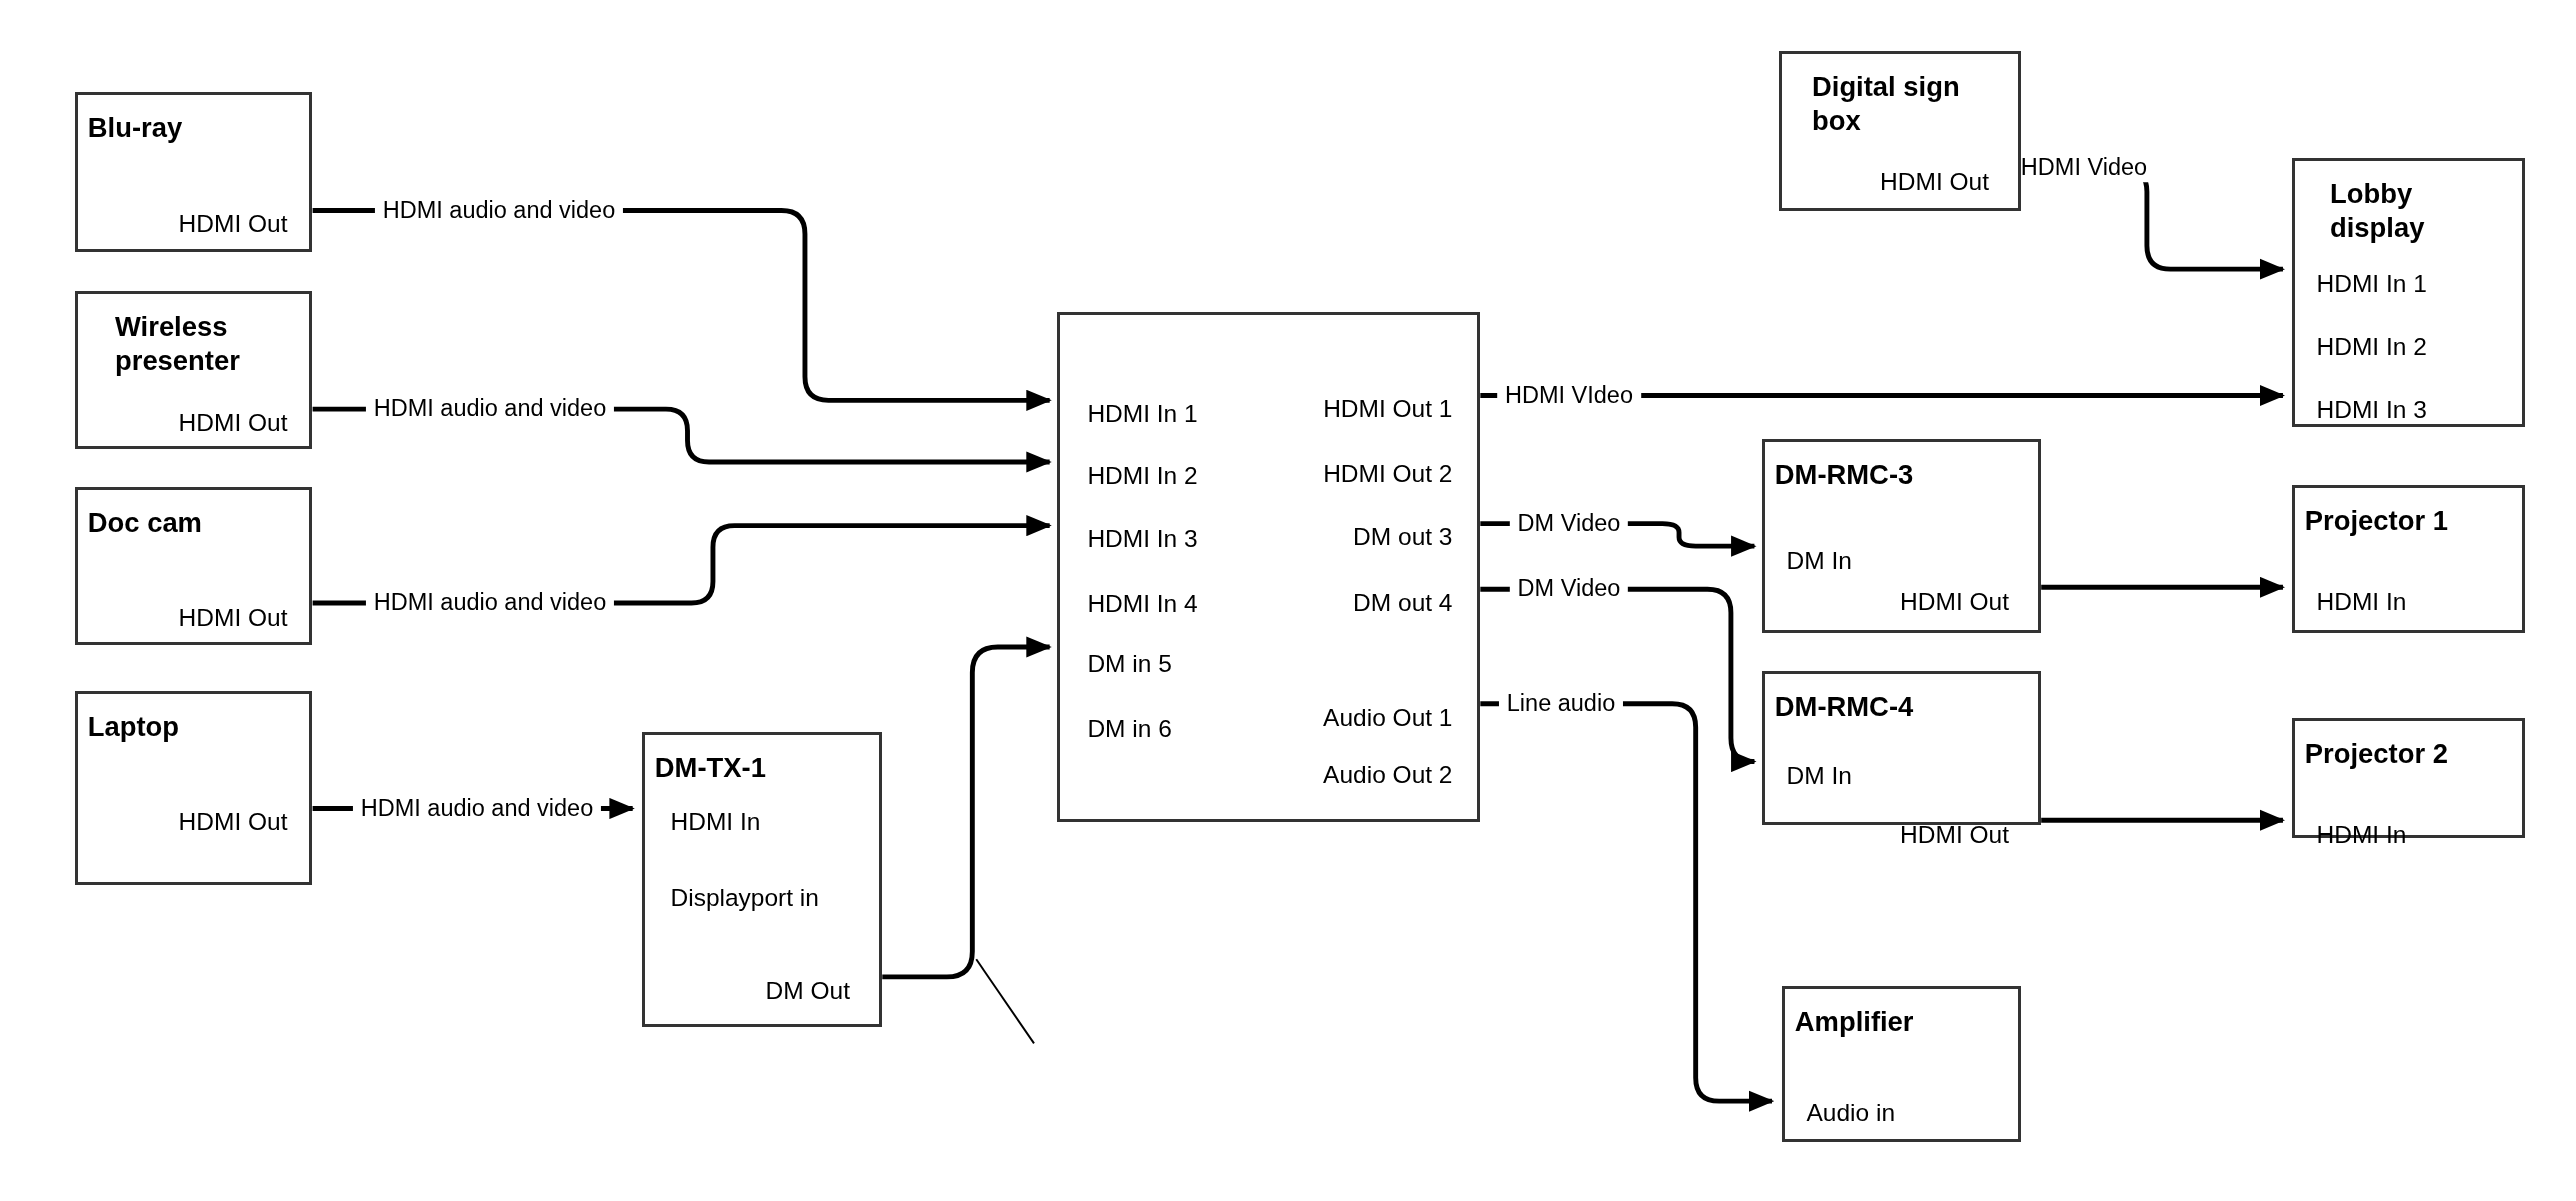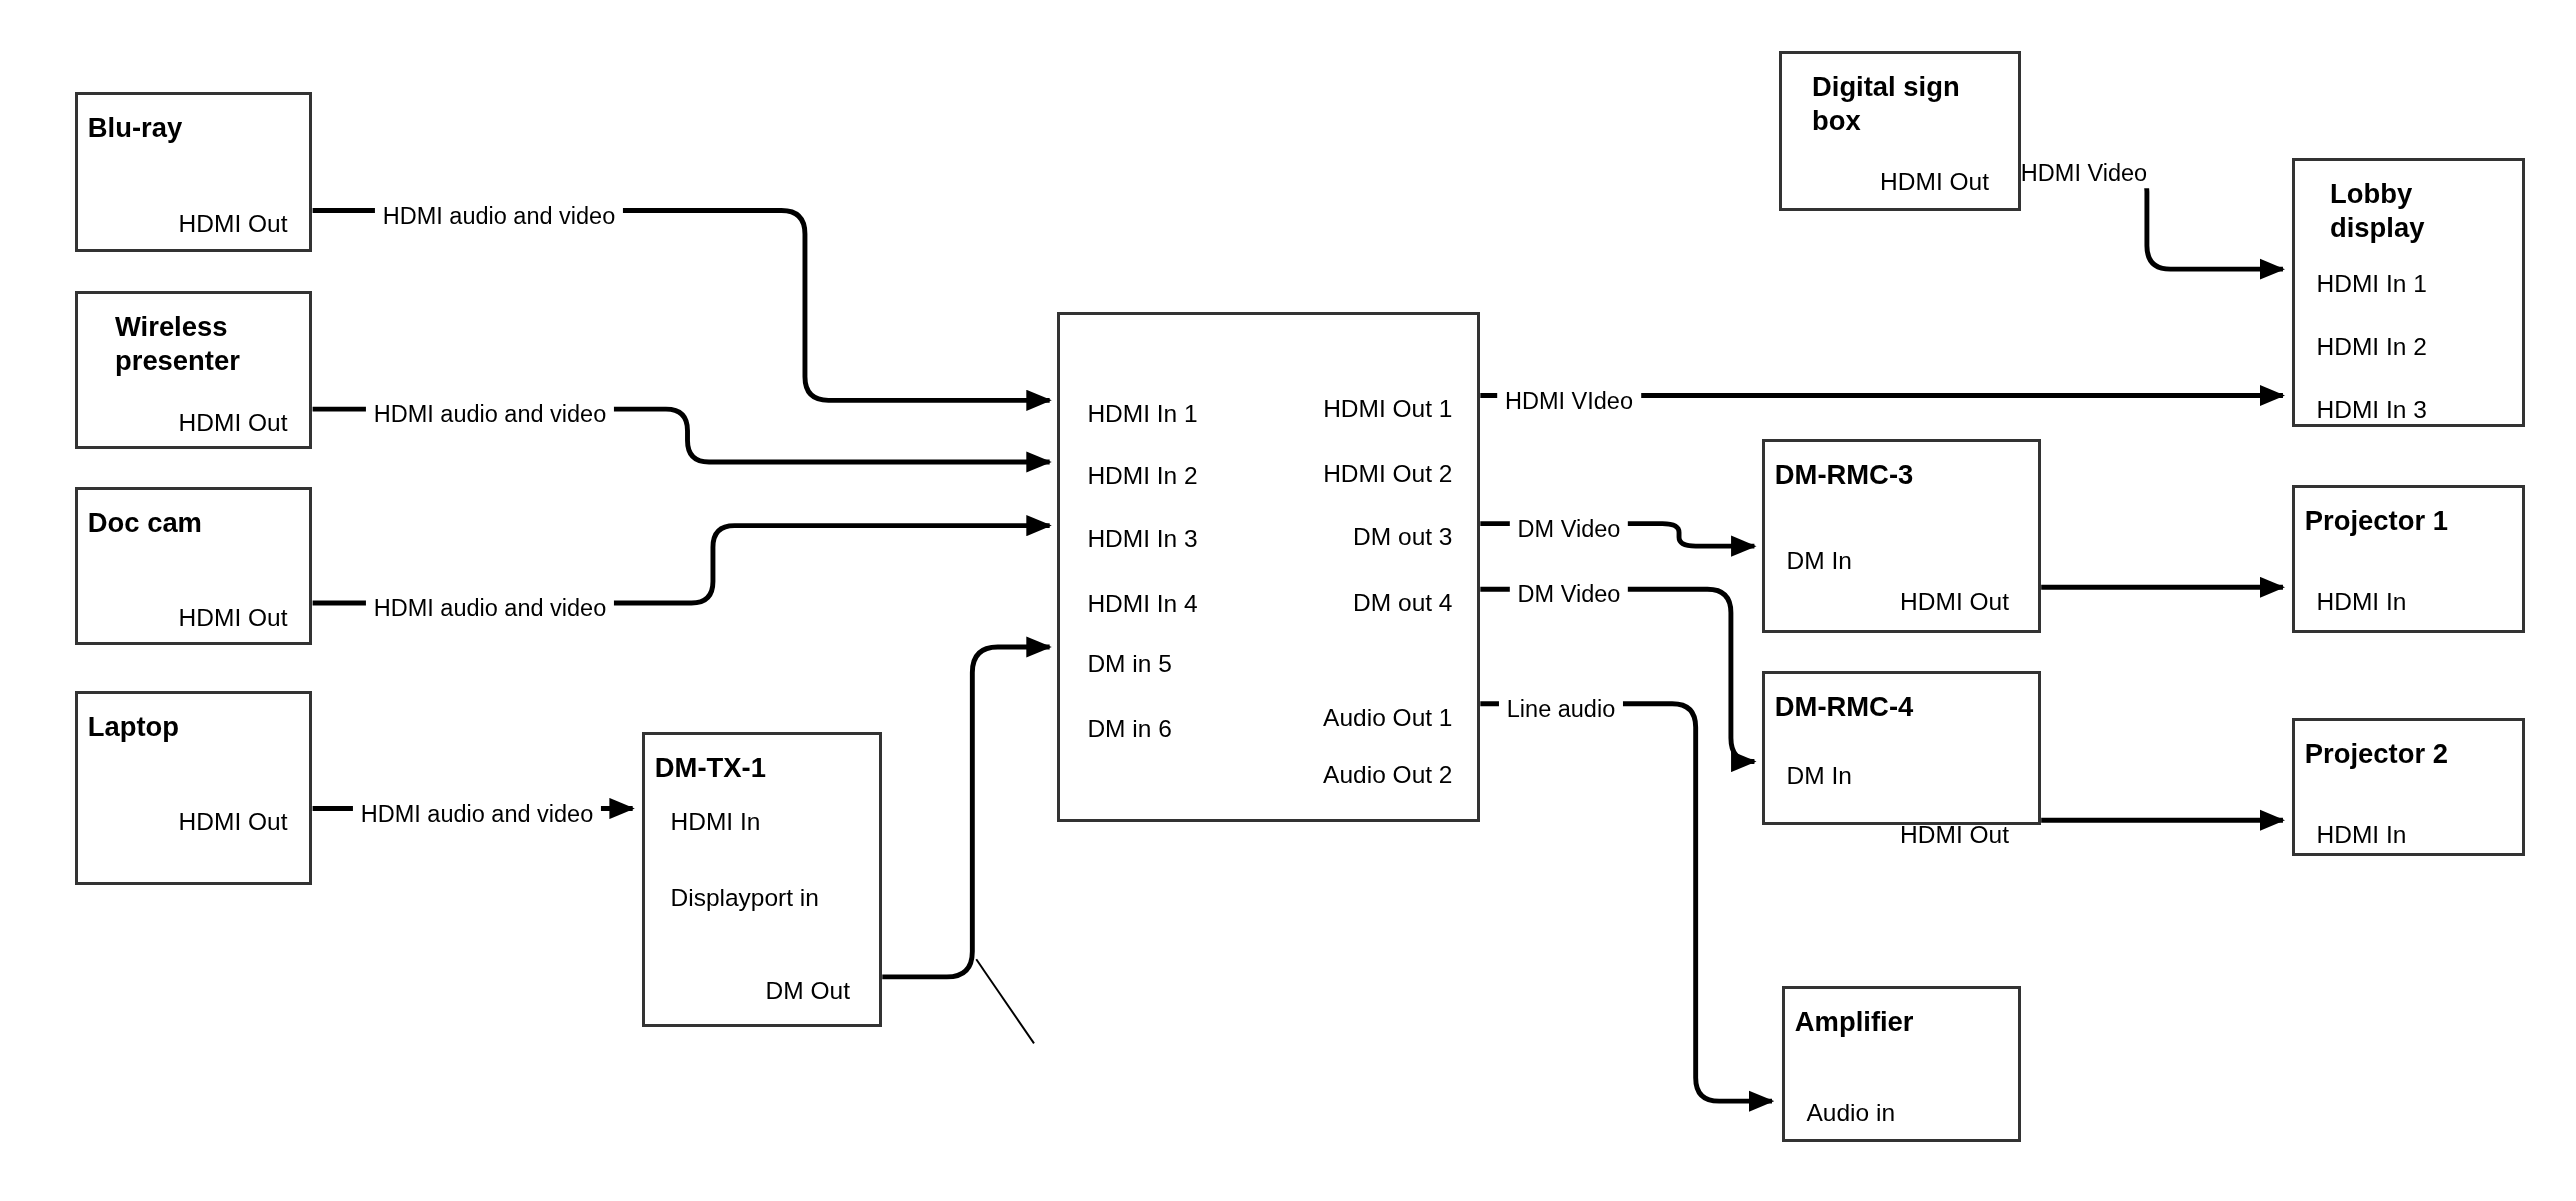--- a/index.html
+++ b/index.html
@@ -5,21 +5,21 @@
   html,body{margin:0;padding:0;background:#ffffff;}
   body{width:2576px;height:1201px;position:relative;font-family:"Liberation Sans",sans-serif;color:#000;}
   #canvas{position:absolute;inset:0;width:2576px;height:1201px;overflow:hidden;background:#fff;}
   svg.wires{position:absolute;left:0;top:0;z-index:1;}
   .node{position:absolute;background:#fff;border:3.9px solid #333;box-sizing:border-box;z-index:3;}
   .title{font-size:27.4px;font-weight:bold;text-align:left;margin-top:15.7px;line-height:1.25;padding:0 9.8px;}
   .title.narrow{max-width:157px;margin-left:auto;margin-right:auto;padding:0;}
   .port{position:absolute;font-size:24.5px;line-height:1;white-space:nowrap;transform:translateY(-50%);margin-top:11px;}
   .port.l{text-align:left;}
   .port.r{text-align:right;}
-  .lbl{position:absolute;transform:translate(-50%,-50%);font-size:23.5px;line-height:1;background:#fff;padding:2px 7.8px;white-space:nowrap;z-index:2;margin-top:6px;}
+  .lbl{position:absolute;transform:translate(-50%,-50%);font-size:23.5px;line-height:1;background:#fff;padding:2px 7.8px;white-space:nowrap;z-index:2;}
   .callout{position:absolute;left:1034px;top:1026px;width:198px;height:76px;border:2px dashed #555;
            display:flex;align-items:center;justify-content:center;text-align:center;
            font-size:23.5px;line-height:1.25;z-index:2;background:#fff;box-sizing:border-box;padding:3.9px 13.7px;}
 </style>
 </head>
 <body>
 
 <div id="canvas">
 
   <svg class="wires" width="2576" height="1201" viewBox="0 0 2631 1227">
@@ -120,21 +120,21 @@
     <div class="title">Projector 1</div>
     <div class="port l" style="left:21.5px;top:103px">HDMI In</div>
   </div>
 
   <div class="node" style="left:1762px;top:671px;width:279px;height:154px">
     <div class="title">DM-RMC-4</div>
     <div class="port l" style="left:21.5px;top:91px">DM In</div>
     <div class="port r" style="right:29px;top:150px">HDMI Out</div>
   </div>
 
-  <div class="node" style="left:2292px;top:718px;width:233px;height:138px">
+  <div class="node" style="left:2292px;top:718px;width:233px;height:120px">
     <div class="title">Projector 2</div>
     <div class="port l" style="left:21.5px;top:103px">HDMI In</div>
   </div>
 
   <div class="node" style="left:1782px;top:986px;width:239px;height:156px">
     <div class="title">Amplifier</div>
     <div class="port l" style="left:21.5px;top:113px">Audio in</div>
   </div>
 
 </div>

